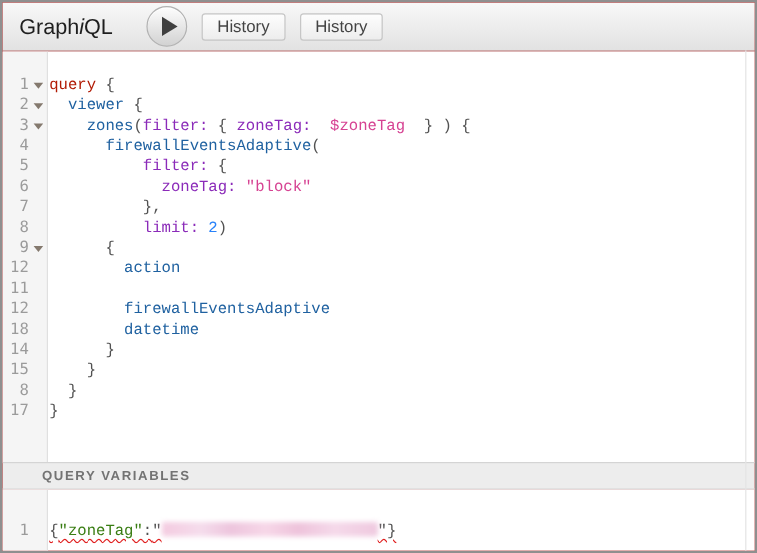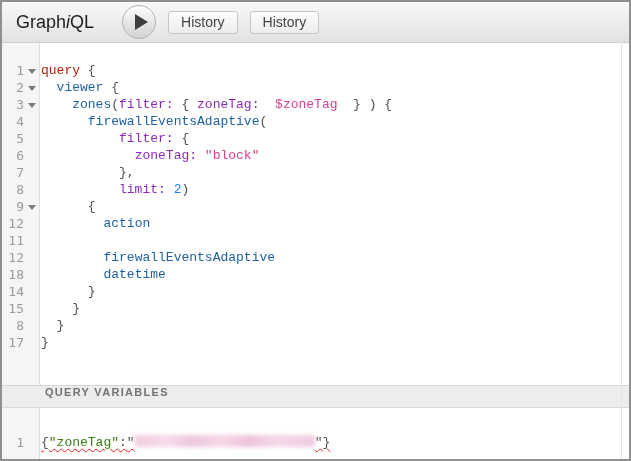--- a/index.html
+++ b/index.html
@@ -44,21 +44,21 @@
   .tok.pun{color:rgba(51,51,51,0.85);}
   .tok.key{color:#397D13;}
   .tok.pln{color:#333;}
   .err{text-decoration:underline wavy #e02020;text-decoration-thickness:1px;text-underline-offset:2px;}
   .redact{display:inline-block;width:180px;height:12px;border-radius:2px;vertical-align:-1px;
           background:linear-gradient(90deg,#f4cbe0,#f5dcec 18%,#edc5dd 32%,#f7d7e8 48%,#eec3db 63%,#f5d9ea 80%,#efc9df);
           filter:blur(2px);}
 
   
   .var-title{flex:0 0 23px;box-sizing:border-box;background:#ededed;border-top:1px solid #d4d4d4;
-          border-bottom:1px solid #dadada;display:flex;align-items:flex-start;padding-left:43px;
+          border-bottom:1px solid #dadada;display:flex;align-items:center;padding-left:33px;
           font-size:11px;font-weight:bold;letter-spacing:1.3px;color:#737373;}
 
   .right-divider{position:absolute;top:40px;bottom:0;left:619px;width:1px;background:#e4e4e4;}
 </style>
 </head>
 <body>
 
 <div class="window">
 
   <div class="topbar">

